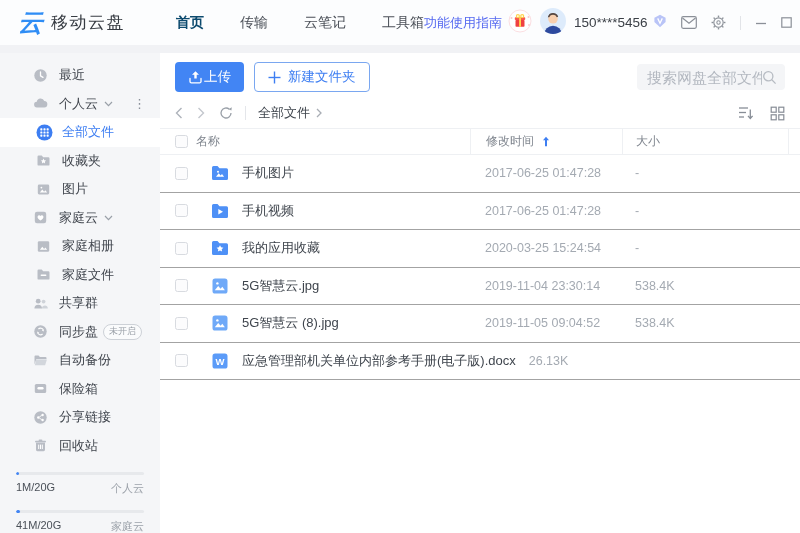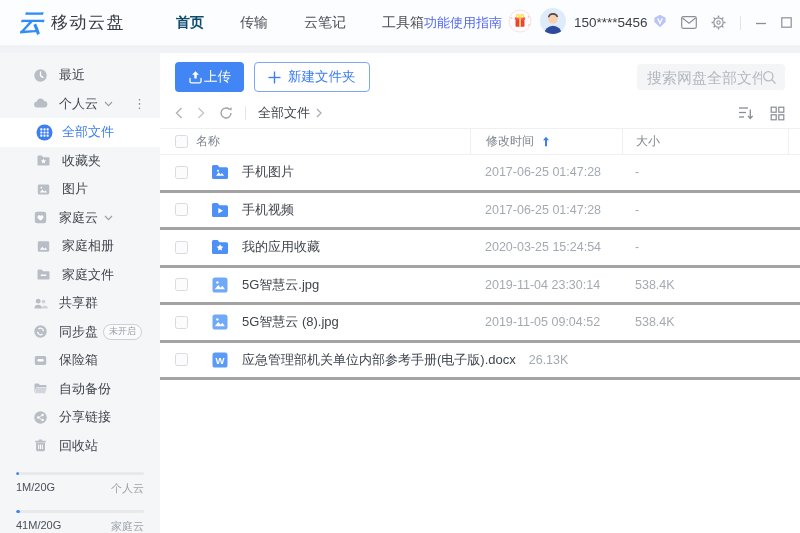--- a/index.html
+++ b/index.html
@@ -73,21 +73,21 @@
   .col-name { flex:0 0 310px; display:flex; align-items:center; padding-left:15px; }
   .col-date { flex:0 0 152px; display:flex; align-items:center; padding-left:15px; }
   .col-size { flex:0 0 167px; display:flex; align-items:center; padding-left:13px; }
   .thead .col-date, .thead .col-size { border-left:1px solid #eef0f3; }
   .thead .col-size { border-right:1px solid #eef0f3; }
   .thead .hlabel { margin-left:8px; }
   .sort-arrow { margin-left:8px; display:flex; align-items:center; }
 
   .cb { width:13px; height:13px; border:1px solid #d8dbe0; border-radius:2.5px;
     background:#fcfcfd; flex:none; cursor:pointer; }
-  .trow { display:flex; align-items:center; height:37.5px; border-bottom:3px solid #a3a3a3; }
+  .trow { display:flex; align-items:center; height:37.5px; border-bottom:1px solid #a3a3a3; }
   .trow .fi { margin-left:22px; flex:none; }
   .fname { margin-left:12px; font-size:13px; color:#3f454d; white-space:nowrap; overflow:hidden;
     text-overflow:ellipsis; cursor:pointer; }
   .trow .col-date, .trow .col-size { color:#a4aab2; font-size:12.5px; }
 </style>
 </head>
 <body>
 
 <div class="app">
 
@@ -276,32 +276,32 @@
           <circle cx="7.5" cy="7.5" r="6.2" fill="#b9bdc5"></circle>
           <path d="M4.6 8.7 a3 3 0 0 0 5 1.3 M10.4 6.3 a3 3 0 0 0-5-1.3" stroke="#fff" stroke-width="1.1" fill="none"></path>
           <path d="M10.9 7.5 L10.4 5.5 L8.9 6.6 Z M4.1 7.5 L4.6 9.5 L6.1 8.4 Z" fill="#fff"></path>
         </svg>
         <span>同步盘</span>
         <span class="badge">未开启</span>
       </div>
 
       <div class="sb-item">
         <svg class="si" width="15" height="15" viewBox="0 0 15 15">
+          <path d="M1.5 3.6 a1 1 0 0 1 1-1 h3 l1.4 1.5 h5.6 a1 1 0 0 1 1 1 v1.2 h-10.2 l-1.8 5.2 Z" fill="#b9bdc5"></path>
+          <path d="M3 6.8 h10.8 l-1.7 5.4 h-10.2 Z" fill="#d2d6dc"></path>
+        </svg>
+        <span>自动备份</span>
+      </div>
+
+      <div class="sb-item">
+        <svg class="si" width="15" height="15" viewBox="0 0 15 15">
           <rect x="1.8" y="3" width="11.4" height="9" rx="1.6" fill="#b9bdc5"></rect>
           <rect x="4.4" y="6.1" width="6.2" height="2.5" rx="1.25" fill="#fff"></rect>
         </svg>
         <span>保险箱</span>
-      </div>
-
-      <div class="sb-item">
-        <svg class="si" width="15" height="15" viewBox="0 0 15 15">
-          <path d="M1.5 3.6 a1 1 0 0 1 1-1 h3 l1.4 1.5 h5.6 a1 1 0 0 1 1 1 v1.2 h-10.2 l-1.8 5.2 Z" fill="#b9bdc5"></path>
-          <path d="M3 6.8 h10.8 l-1.7 5.4 h-10.2 Z" fill="#d2d6dc"></path>
-        </svg>
-        <span>自动备份</span>
       </div>
 
       <div class="sb-item">
         <svg class="si" width="15" height="15" viewBox="0 0 15 15">
           <circle cx="7.5" cy="7.5" r="6.2" fill="#b9bdc5"></circle>
           <g stroke="#fff" stroke-width="0.9">
               <line x1="6.3" y1="6.9" x2="8.7" y2="5.5"></line>
               <line x1="6.3" y1="8.1" x2="8.7" y2="9.5"></line>
             </g>
           <g fill="#fff">

